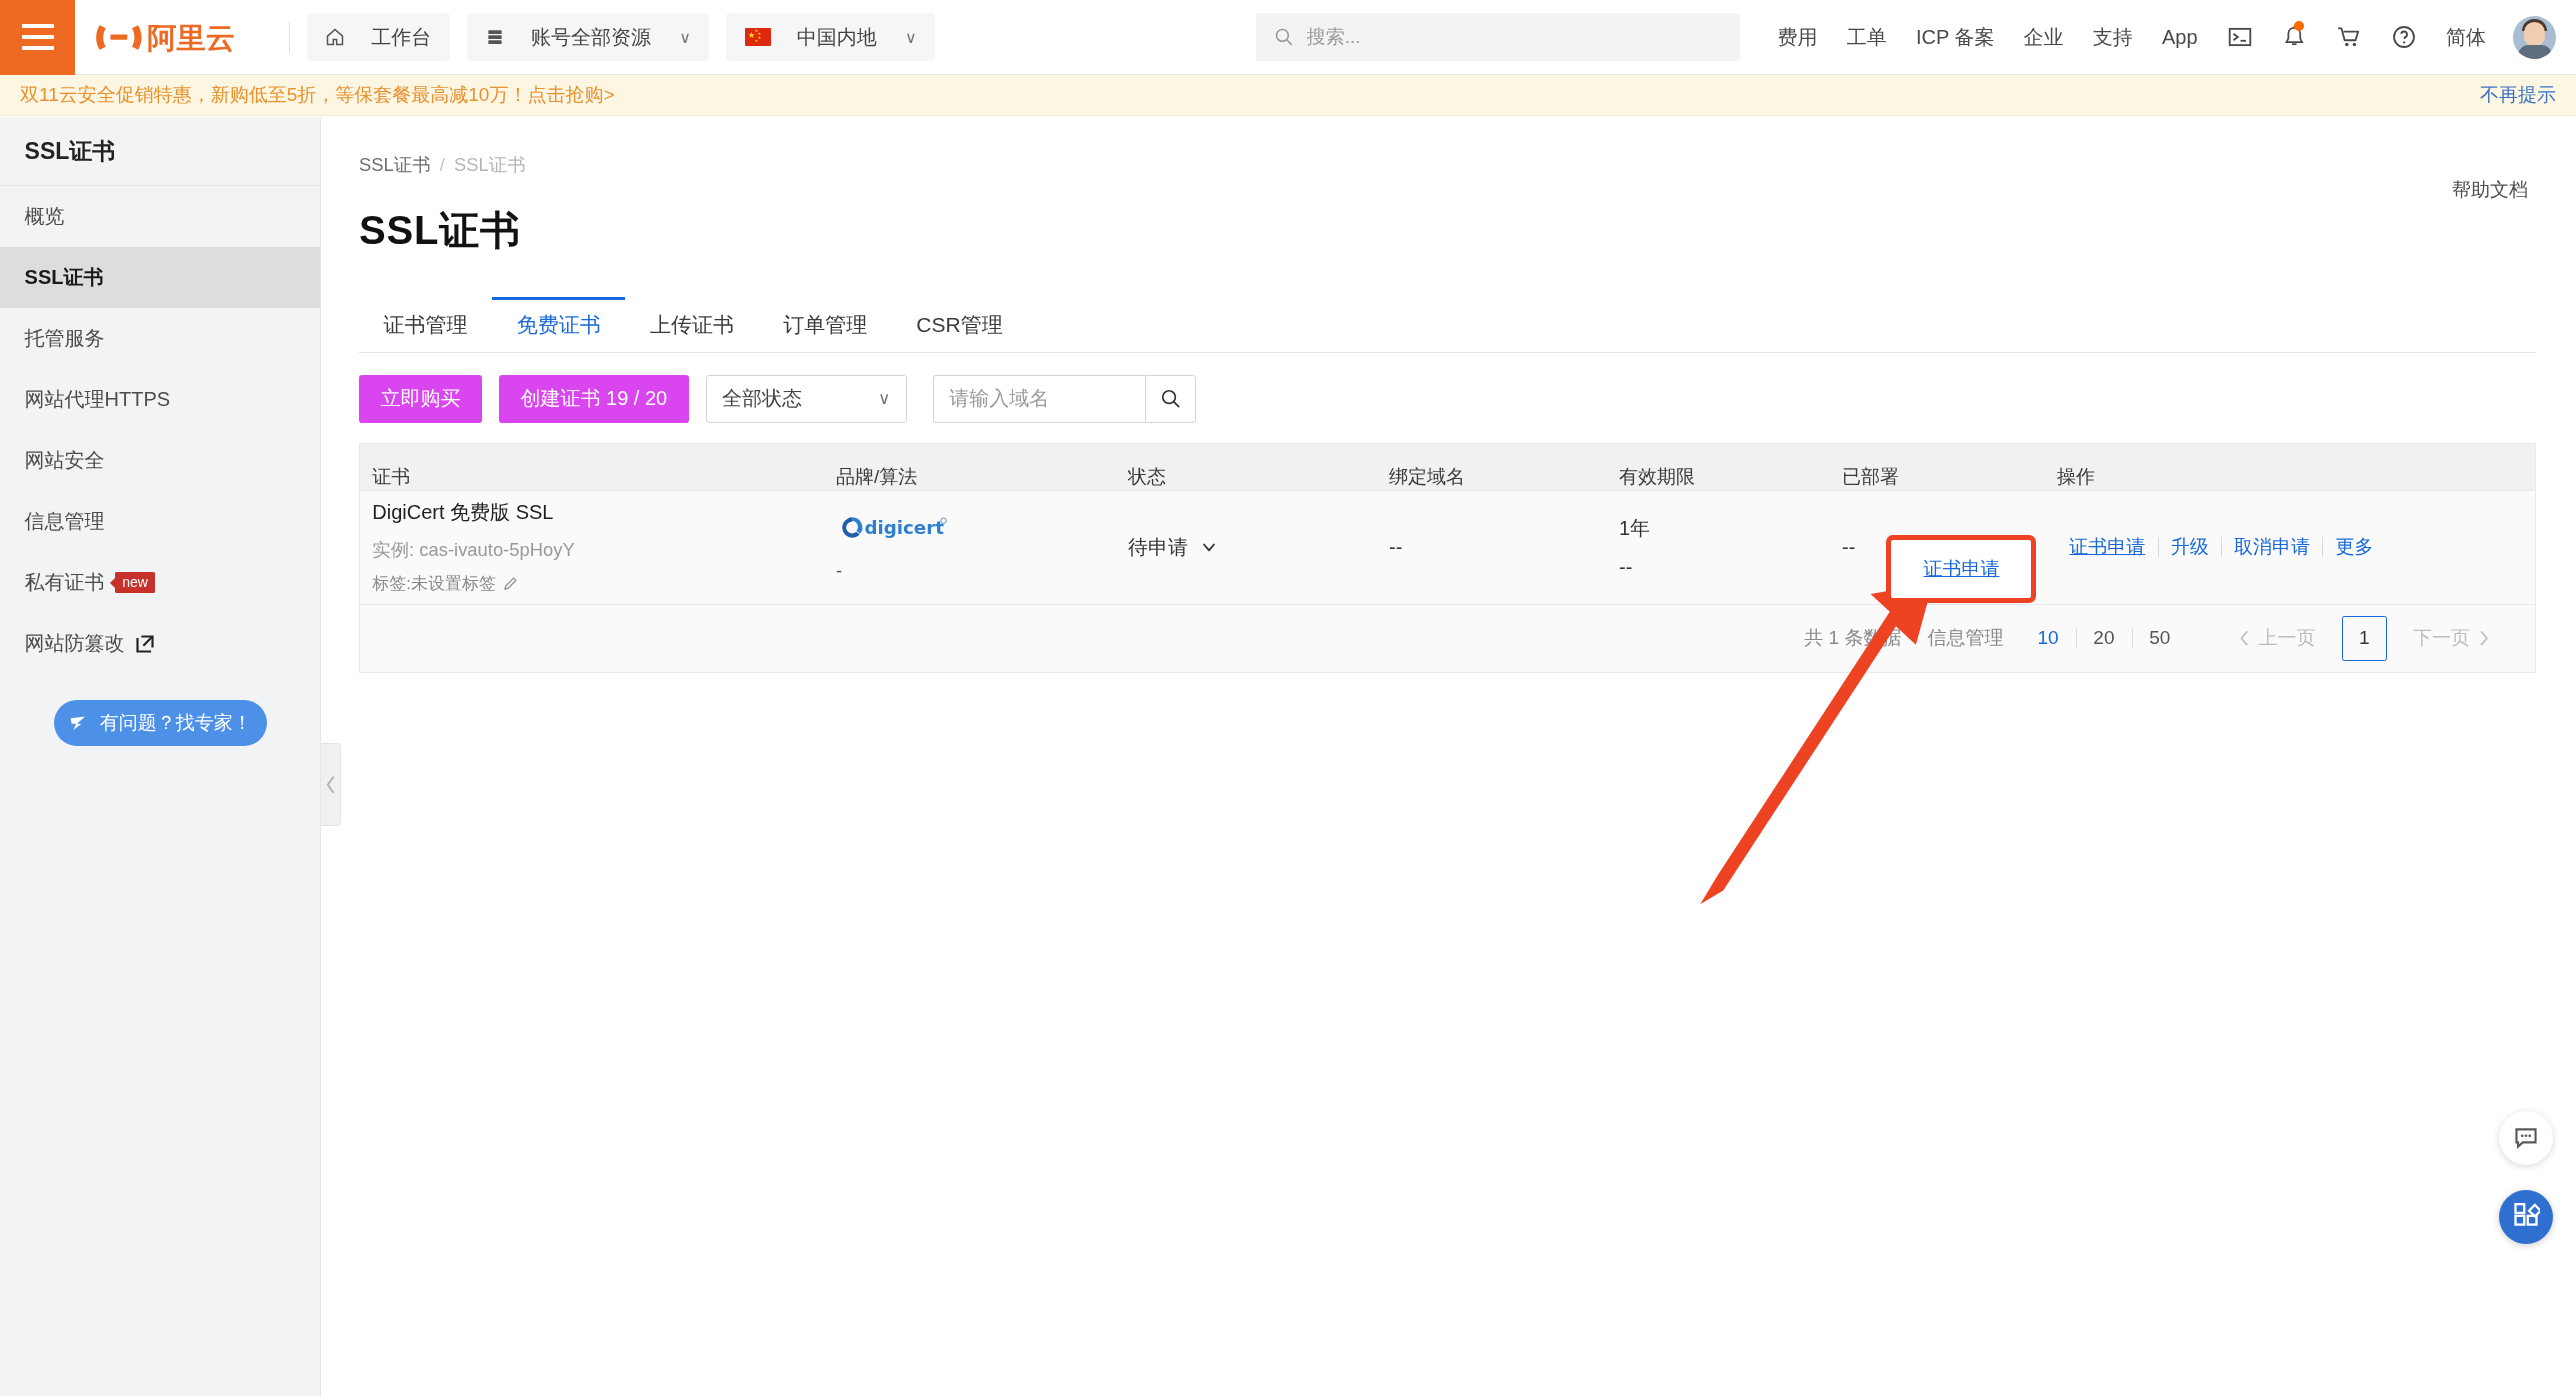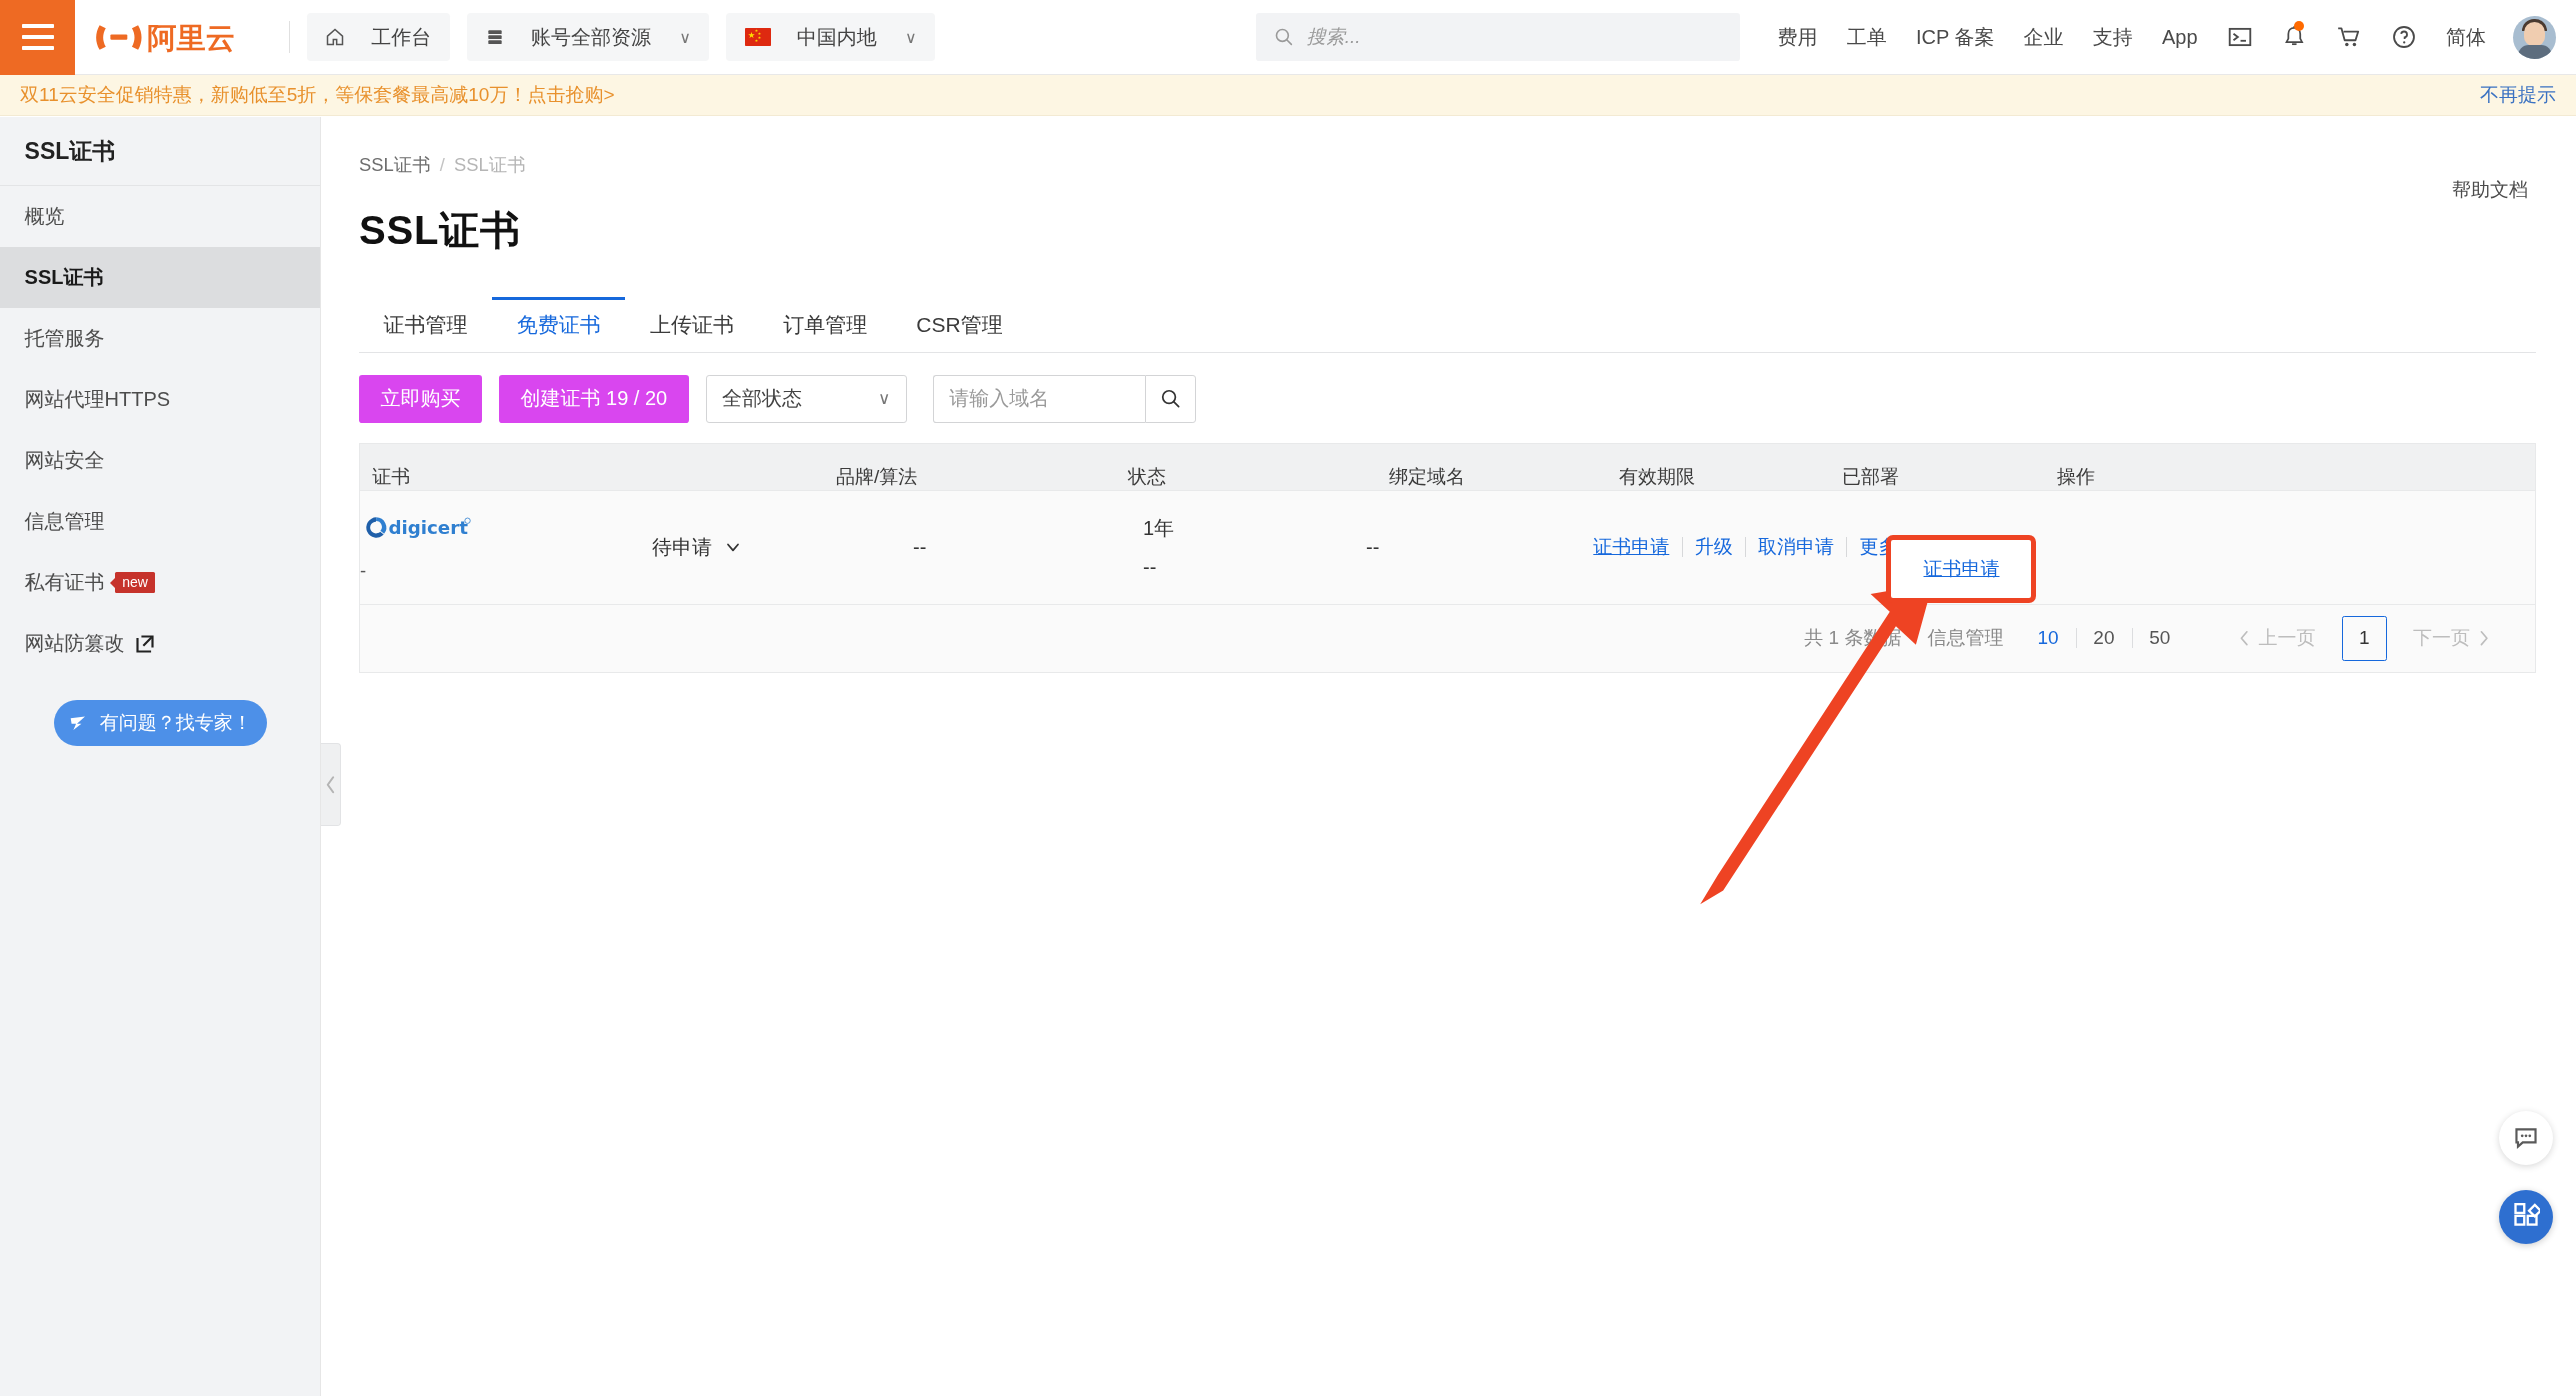--- a/index.html
+++ b/index.html
@@ -46,21 +46,21 @@
   .flag .s3 { position:absolute; left:13px; top:5.4px; color:#ffde00; font-size:3.8px; line-height:3.8px; }
   .flag .s4 { position:absolute; left:13px; top:9.2px; color:#ffde00; font-size:3.8px; line-height:3.8px; }
   .flag .s5 { position:absolute; left:10px; top:12.3px; color:#ffde00; font-size:3.8px; line-height:3.8px; }
 
   .hdr-spacer { flex: 1 1 auto; }
 
   .searchbox {
     width: 484px; height: 48px; background: #f2f3f5; border-radius: 3.1px;
     display: flex; align-items: center; padding: 0 17px; gap: 12.3px; flex: 0 0 auto;
   }
-  .searchbox .ph { font-size: 19px; color: #9a9a9a; font-style: italic; }
+  .searchbox .ph { font-size: 19px; color: #9a9a9a; }
 
   .navlinks { display: flex; align-items: center; gap: 0; margin-left: 23px; flex: 0 0 auto; }
   .navlink {
     font-size: 20px; color: #4a4a4a; padding: 0 14.6px; cursor: pointer; white-space: nowrap;
   }
   .navicon {
     position: relative; padding: 0 14.6px; cursor: pointer;
     display: flex; align-items: center; justify-content: center;
   }
   .dot { position: absolute; top: -3.1px; right: 17px; width: 10px; height: 10px;
@@ -466,20 +466,30 @@
         <div class="c1">证书</div>
         <div class="c2">品牌/算法</div>
         <div class="c3">状态</div>
         <div class="c4">绑定域名</div>
         <div class="c5">有效期限</div>
         <div class="c6">已部署</div>
         <div class="c7">操作</div>
       </div>
 
       <div class="trow">
+        <div class="c1">
+          <div class="cert-name">DigiCert 免费版 SSL</div>
+          <div class="cert-sub">实例: cas-ivauto-5pHoyY</div>
+          <div class="cert-tag">
+            <span>标签:未设置标签</span>
+            <svg width="17" height="17" viewBox="0 0 24 24">
+              <path d="M4 20 L5.4 15.4 L16.4 4.4 L19.6 7.6 L8.6 18.6 Z" fill="none" stroke="#8a8a8a" stroke-width="1.7"></path>
+            </svg>
+          </div>
+        </div>
 
         <div class="c2 brand-cell">
           <svg width="115" height="31" viewBox="0 0 170 44" style="font-size:25px">
             <path d="M24 7 a15 15 0 1 0 11 25.5 l-5.2-4.4 a8.6 8.6 0 1 1 -6.2-14.6 Z" fill="#1f5fa9"></path>
             <path d="M24 7 a15 15 0 0 1 11.6 24.4 l-5.4-4.6 a8.6 8.6 0 0 0 -6.5-14.3 Z" fill="#2f7fd0"></path>
             <text x="42" y="32" font-family="DejaVu Sans, sans-serif" font-size="27" font-weight="bold" fill="#2f7fd0">digicert</text>
             <circle cx="159" cy="12" r="4" fill="none" stroke="#2f7fd0" stroke-width="1.2"></circle>
           </svg>
           <span class="brand-dash">-</span>
         </div>

